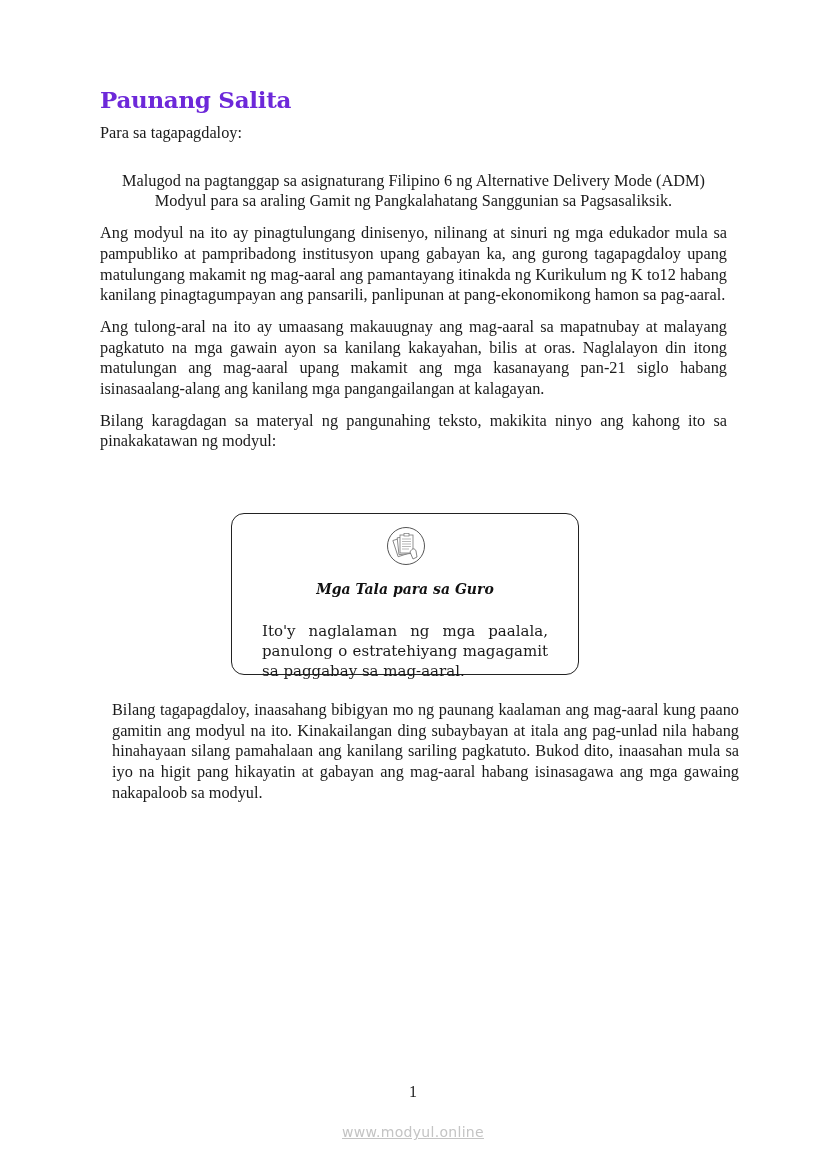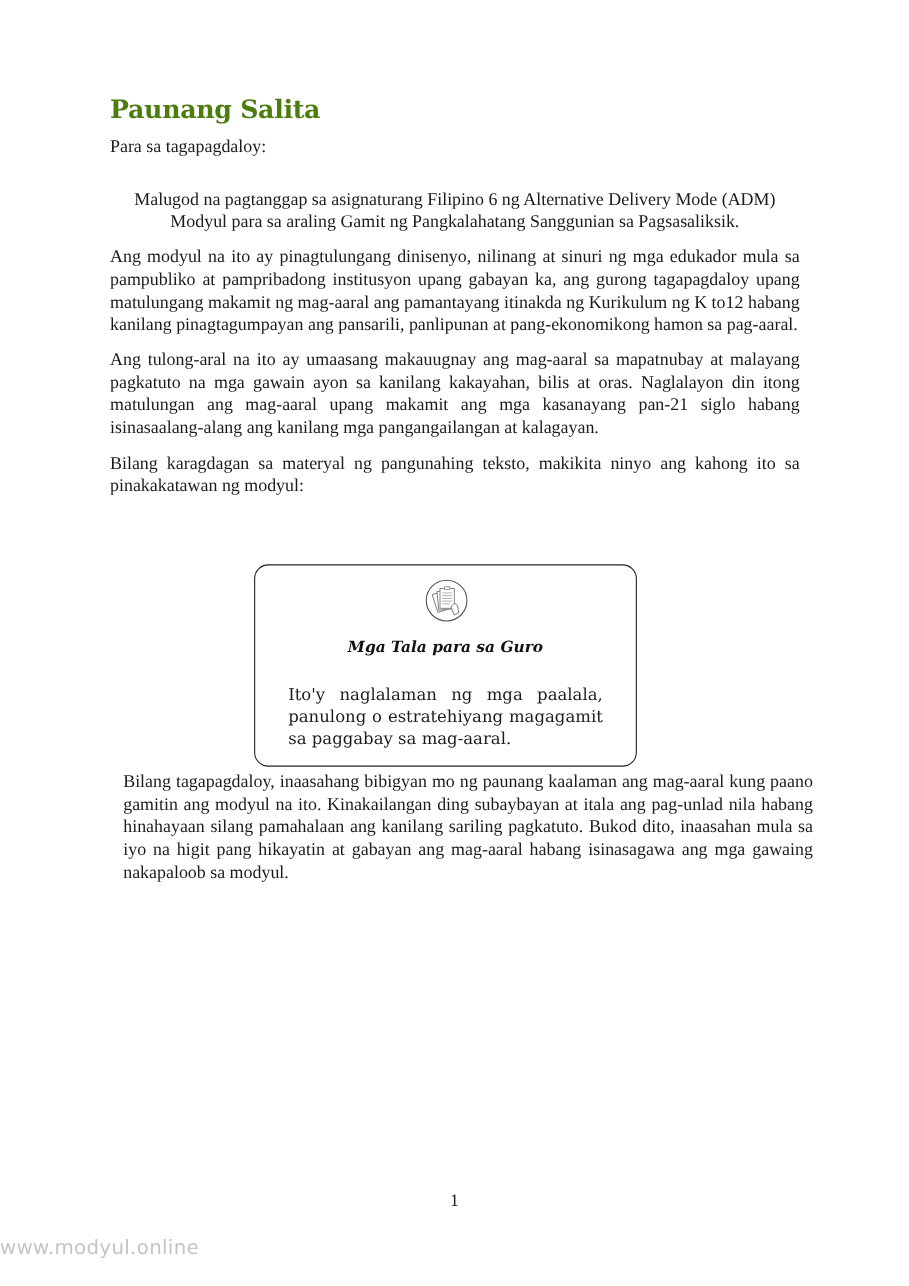--- a/index.html
+++ b/index.html
@@ -20,38 +20,38 @@
       left: 100px;
       top: 86px;
       width: 627px;
     }
     .title {
       font-family: "DejaVu Serif", serif;
       font-weight: bold;
       font-size: 23px;
       margin: 0 0 10px 0;
       letter-spacing: -0.3px;
-      color: #4d7c0f;
+      color: #6d28d9;
     }
     p {
       font-family: "Liberation Serif", "DejaVu Serif", serif;
       font-size: 16.3px;
       line-height: 20.7px;
       margin: 0 0 11px 0;
       text-align: justify;
     }
     p.greeting {
       margin-bottom: 27px;
     }
     .notes-box {
       position: absolute;
       left: 231px;
       top: 513px;
       width: 348px;
-      height: 184px;
+      height: 162px;
       border: 1.6px solid #222;
       border-radius: 13px;
       box-sizing: border-box;
     }
     .notes-icon {
       position: absolute;
       left: 154px;
       top: 12px;
       width: 40px;
       height: 40px;
@@ -93,24 +93,26 @@
       text-align: center;
       font-family: "Liberation Serif", serif;
       font-size: 16px;
       color: #222;
     }
     .watermark {
       position: absolute;
       left: 0;
       right: 0;
       top: 1124px;
+      text-align: center;
       font-family: "DejaVu Sans", sans-serif;
-      font-size: 18px;
+      font-size: 14px;
       color: #c4c4c4;
       letter-spacing: 0.3px;
+      text-decoration: underline;
     }
   </style>
 </head>
 <body>
 
 <div class="page">
   <h1 class="title">Paunang Salita</h1>
   <p class="greeting" style="text-align:left;">Para sa tagapagdaloy:</p>
   <p style="text-align:center;">Malugod na pagtanggap sa asignaturang Filipino 6 ng Alternative Delivery Mode (ADM) Modyul para sa araling Gamit ng Pangkalahatang Sanggunian sa Pagsasaliksik.</p>
   <p>Ang modyul na ito ay pinagtulungang dinisenyo, nilinang at sinuri ng mga edukador mula sa pampubliko at pampribadong institusyon upang gabayan ka, ang gurong tagapagdaloy upang matulungang makamit ng mag-aaral ang pamantayang itinakda ng Kurikulum ng K to12 habang kanilang pinagtagumpayan ang pansarili, panlipunan at pang-ekonomikong hamon sa pag-aaral.</p>

